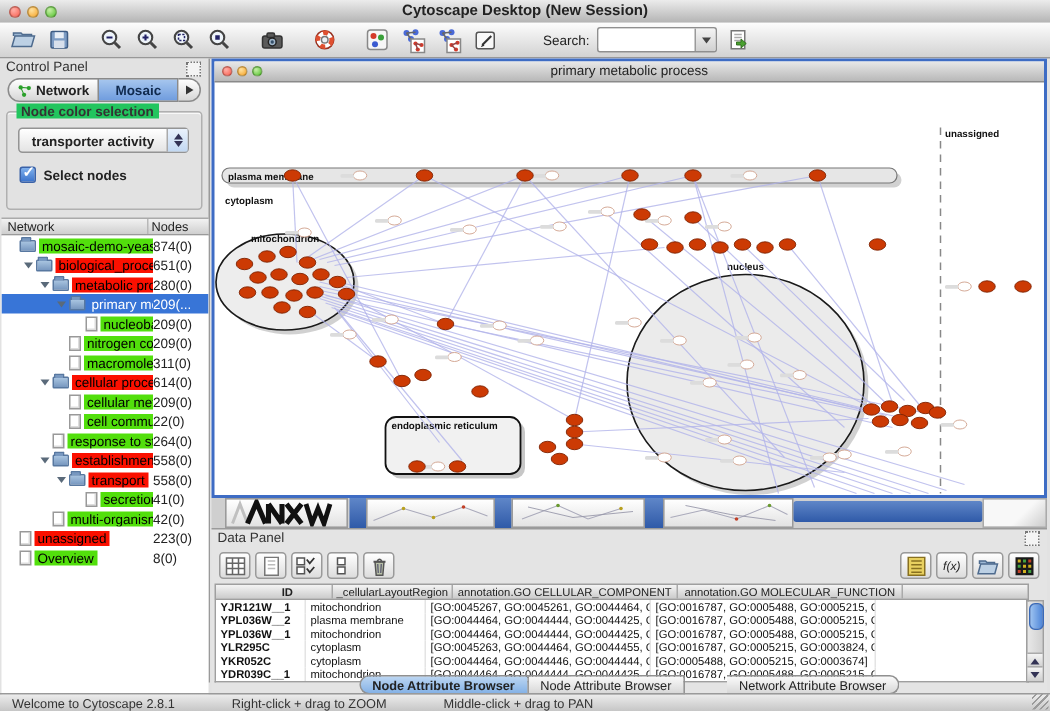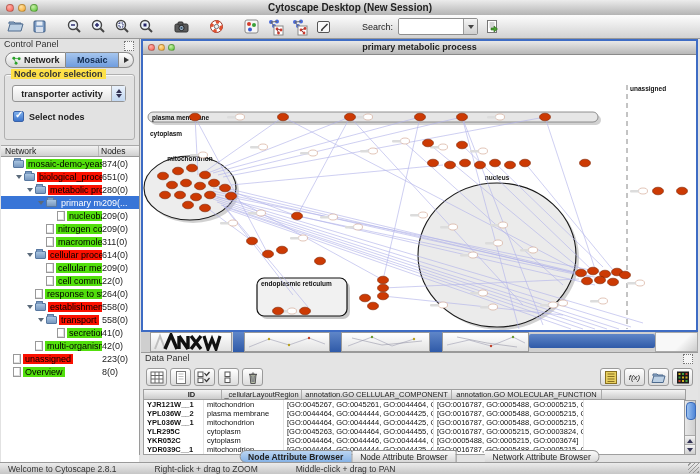--- a/index.html
+++ b/index.html
@@ -25,21 +25,21 @@
   .cp-header{position:absolute;left:0;top:0;width:100%;height:12px;font-size:9px;color:#333;padding-left:4px;box-sizing:border-box;}
   .float-icon{position:absolute;right:5px;top:2px;width:8px;height:8px;border:1px dotted #777;background:#f4f4f4;}
   .cp-tabs{position:absolute;left:5px;top:13px;width:129px;height:16px;display:flex;}
   .seg{border:1px solid #8a8a8a;box-sizing:border-box;display:flex;align-items:center;justify-content:center;font-size:9px;gap:3px;}
   .seg-network{flex:1.15;background:linear-gradient(#ffffff,#d6d6d6);border-radius:8px 0 0 8px;font-weight:bold;color:#222;}
   .seg-mosaic{flex:1;background:linear-gradient(#a6c6ee,#6f9cde);border-left:0;font-weight:bold;color:#102a4e;}
   .seg-arrow{width:15px;background:linear-gradient(#ffffff,#d6d6d6);border-left:0;border-radius:0 8px 8px 0;}
   .right-tri{width:0;height:0;border-top:3.5px solid transparent;border-bottom:3.5px solid transparent;border-left:5px solid #333;}
   .net-glyph{width:9px;height:9px;}
   .cp-group{position:absolute;left:4px;top:35px;width:131px;height:66px;border:1px solid #b0b0b0;border-radius:3px;box-shadow:inset 0 1px 0 #f8f8f8;box-sizing:border-box;}
-  .cp-group .legend{position:absolute;top:-6px;left:6px;background:#fde047;padding:0 3px;font-size:9px;font-weight:bold;color:#333;}
+  .cp-group .legend{position:absolute;top:-6px;left:6px;background:#22c55e;padding:0 3px;font-size:9px;font-weight:bold;color:#333;}
   .dropdown{position:absolute;left:7px;top:10px;width:114px;height:17px;border:1px solid #949494;border-radius:3px;background:linear-gradient(#ffffff,#e4e4e4);display:flex;align-items:center;box-sizing:border-box;}
   .dropdown .dval{flex:1;text-align:center;font-size:9px;font-weight:bold;color:#222;}
   .dropdown .darrows{width:13px;height:100%;border-left:1px solid #aaa;display:flex;flex-direction:column;align-items:center;justify-content:center;gap:1px;background:linear-gradient(#eaf2fc,#c2d8f2);}
   .tri-up{width:0;height:0;border-left:3px solid transparent;border-right:3px solid transparent;border-bottom:4px solid #335;}
   .tri-dn{width:0;height:0;border-left:3px solid transparent;border-right:3px solid transparent;border-top:4px solid #335;}
   .cp-check{position:absolute;left:8px;top:36px;display:flex;align-items:center;gap:5px;}
   .checkbox{width:11px;height:11px;border-radius:2px;border:1px solid #3a62a8;background:linear-gradient(#7fb0ec,#3c74cc);position:relative;box-sizing:border-box;}
   .checkbox::after{content:"✓";position:absolute;left:1px;top:-3px;color:#fff;font-size:10px;font-weight:bold;}
   .cp-check span{font-size:9px;font-weight:bold;color:#222;}
   .tree-head{position:absolute;left:1px;top:106px;width:138px;height:12px;background:linear-gradient(#f2f2f2,#cfcfcf);border-top:1px solid #aaa;border-bottom:1px solid #9a9a9a;display:flex;font-size:8.5px;color:#222;box-sizing:border-box;}
@@ -52,21 +52,21 @@
   .trow.sel .tval{color:#fff;}
   .arr{width:0;height:0;border-left:3.5px solid transparent;border-right:3.5px solid transparent;border-top:4.5px solid #5a6a7a;margin-right:2px;flex:none;}
   .fold{width:11px;height:8px;background:linear-gradient(#a8c4e0,#7898c0);border:1px solid #5878a0;border-radius:1px;margin-right:2px;position:relative;flex:none;box-sizing:border-box;}
   .fold::before{content:"";position:absolute;left:0;top:-3px;width:5px;height:2px;background:#7898c0;border:1px solid #5878a0;border-bottom:0;border-radius:1px 1px 0 0;}
   .docic{width:8px;height:10px;background:#fff;border:1px solid #999;margin-right:2px;flex:none;box-sizing:border-box;box-shadow:inset -1px -1px 0 #ddd;}
   .tlabel{padding:0 2px;overflow:hidden;text-overflow:clip;flex:0 1 auto;color:#000;}
   .tval{margin-left:auto;width:37px;flex:none;color:#222;}
   
   .net-win{position:absolute;left:141px;top:39px;width:557px;height:293px;border:2px solid #3e6cc4;background:#fff;box-sizing:border-box;}
   .nw-title{height:13px;background:linear-gradient(#e8e8e8,#b8b8b8);border-bottom:1px solid #8a8a8a;position:relative;}
-  .nw-title .title{position:absolute;left:0;right:0;top:0;height:13px;line-height:13px;text-align:center;font-size:9px;font-weight:bold;color:#222;}
+  .nw-title .title{position:absolute;left:0;right:0;top:0;height:13px;line-height:13px;text-align:center;font-size:9px;font-weight:normal;color:#222;}
   .nw-light{position:absolute;top:3px;width:7px;height:7px;border-radius:50%;border:1px solid rgba(0,0,0,.25);box-sizing:border-box;}
   .netsvg{display:block;}
   .rlabel{font-size:6.5px;font-weight:bold;fill:#101010;}
   .net-edge{stroke:#b2b4ea;stroke-width:0.8;opacity:0.8;}
   .onode{fill:#cc3a04;stroke:#7e2302;stroke-width:0.6;}
   .wnode{fill:#ffffff;stroke:#cf9f8a;stroke-width:0.6;}
   .smudge{fill:#dcdcdc;}
   
   .win-strip{position:absolute;left:141px;top:332px;width:557px;height:20px;background:#cfcfcf;}
   .ws-white{position:absolute;top:0;height:20px;background:linear-gradient(#ffffff,#e2e2e2);border:1px solid #9a9a9a;box-sizing:border-box;}

